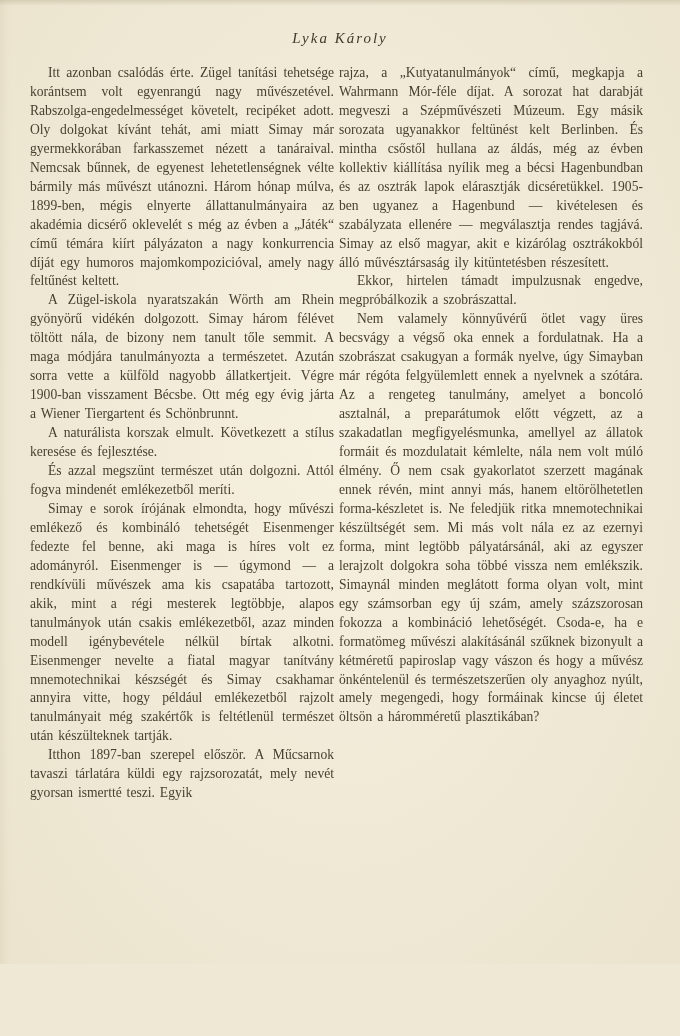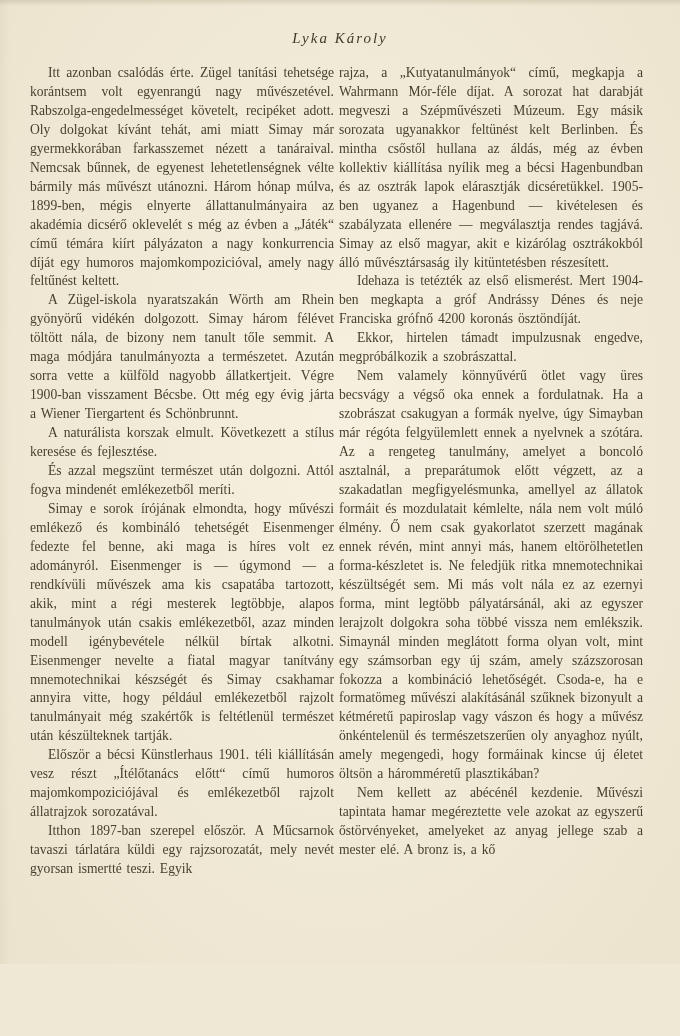--- a/index.html
+++ b/index.html
@@ -74,29 +74,26 @@
   <div class="running-head">Lyka Károly</div>
 
   <div class="columns">
 
     <div class="col">
       <p>Itt azonban csalódás érte. Zügel tanítási tehetsége korántsem volt egyenrangú nagy művészetével. Rabszolga-engedelmességet követelt, recipéket adott. Oly dolgokat kívánt tehát, ami miatt Simay már gyermekkorában farkasszemet nézett a tanáraival. Nemcsak bűnnek, de egyenest lehetetlenségnek vélte bármily más művészt utánozni. Három hónap múlva, 1899-ben, mégis elnyerte állattanulmányaira az akadémia dicsérő oklevelét s még az évben a „Játék“ című témára kiírt pályázaton a nagy konkurrencia díját egy humoros majomkompozicióval, amely nagy feltűnést keltett.</p>
       <p>A Zügel-iskola nyaratszakán Wörth am Rhein gyönyörű vidékén dolgozott. Simay három félévet töltött nála, de bizony nem tanult tőle semmit. A maga módjára tanulmányozta a természetet. Azután sorra vette a külföld nagyobb állatkertjeit. Végre 1900-ban visszament Bécsbe. Ott még egy évig járta a Wiener Tiergartent és Schönbrunnt.</p>
       <p>A naturálista korszak elmult. Következett a stílus keresése és fejlesztése.</p>
       <p>És azzal megszünt természet után dolgozni. Attól fogva mindenét emlékezetből meríti.</p>
       <p>Simay e sorok írójának elmondta, hogy művészi emlékező és kombináló tehetségét Eisenmenger fedezte fel benne, aki maga is híres volt ez adományról. Eisenmenger is — úgymond — a rendkívüli művészek ama kis csapatába tartozott, akik, mint a régi mesterek legtöbbje, alapos tanulmányok után csakis emlékezetből, azaz minden modell igénybevétele nélkül bírtak alkotni. Eisenmenger nevelte a fiatal magyar tanítvány mnemotechnikai készségét és Simay csakhamar annyira vitte, hogy például emlékezetből rajzolt tanulmányait még szakértők is feltétlenül természet után készülteknek tartják.</p>
-      <p>Először a bécsi Künstlerhaus 1901. téli kiállításán vesz részt „Ítélőtanács előtt“ című humoros majomkompoziciójával és emlékezetből rajzolt állatrajzok sorozatával.</p>
       <p>Itthon 1897-ban szerepel először. A Műcsarnok tavaszi tárlatára küldi egy rajzsorozatát, mely nevét gyorsan ismertté teszi. Egyik</p>
     </div>
 
     <div class="col">
       <p class="no-indent">rajza, a „Kutyatanulmányok“ című, megkapja a Wahrmann Mór-féle díjat. A sorozat hat darabját megveszi a Szépművészeti Múzeum. Egy másik sorozata ugyanakkor feltünést kelt Berlinben. És mintha csőstől hullana az áldás, még az évben kollektiv kiállítása nyílik meg a bécsi Hagenbundban és az osztrák lapok elárasztják dicséretükkel. 1905-ben ugyanez a Hagenbund — kivételesen és szabályzata ellenére — megválasztja rendes tagjává. Simay az első magyar, akit e kizárólag osztrákokból álló művésztársaság ily kitüntetésben részesített.</p>
-      <p>Idehaza is tetézték az első elismerést. Mert 1904-ben megkapta a gróf Andrássy Dénes és neje Franciska grófnő 4200 koronás ösztöndíját.</p>
       <p>Ekkor, hirtelen támadt impulzusnak engedve, megpróbálkozik a szobrászattal.</p>
       <p>Nem valamely könnyűvérű ötlet vagy üres becsvágy a végső oka ennek a fordulatnak. Ha a szobrászat csakugyan a formák nyelve, úgy Simayban már régóta felgyülemlett ennek a nyelvnek a szótára. Az a rengeteg tanulmány, amelyet a boncoló asztalnál, a preparátumok előtt végzett, az a szakadatlan megfigyelésmunka, amellyel az állatok formáit és mozdulatait kémlelte, nála nem volt múló élmény. Ő nem csak gyakorlatot szerzett magának ennek révén, mint annyi más, hanem eltörölhetetlen forma-készletet is. Ne feledjük ritka mnemotechnikai készültségét sem. Mi más volt nála ez az ezernyi forma, mint legtöbb pályatársánál, aki az egyszer lerajzolt dolgokra soha többé vissza nem emlékszik. Simaynál minden meglátott forma olyan volt, mint egy számsorban egy új szám, amely százszorosan fokozza a kombináció lehetőségét. Csoda-e, ha e formatömeg művészi alakításánál szűknek bizonyult a kétméretű papiroslap vagy vászon és hogy a művész önkéntelenül és természetszerűen oly anyaghoz nyúlt, amely megengedi, hogy formáinak kincse új életet öltsön a háromméretű plasztikában?</p>
-      <p>Nem kellett az abécénél kezdenie. Művészi tapintata hamar megéreztette vele azokat az egyszerű őstörvényeket, amelyeket az anyag jellege szab a mester elé. A bronz is, a kő</p>
     </div>
 
   </div>
 
   <div class="page-number">402</div>
 
 </div>
 
 </body></html>

